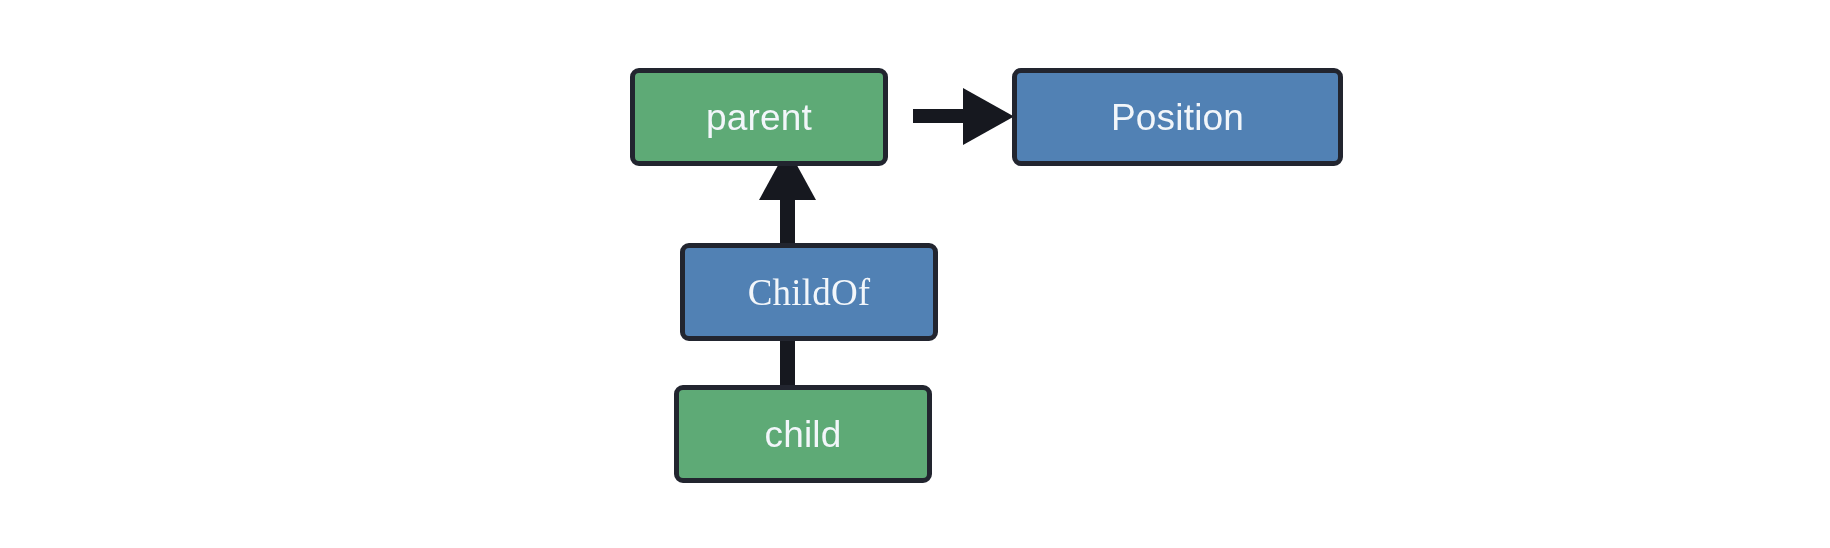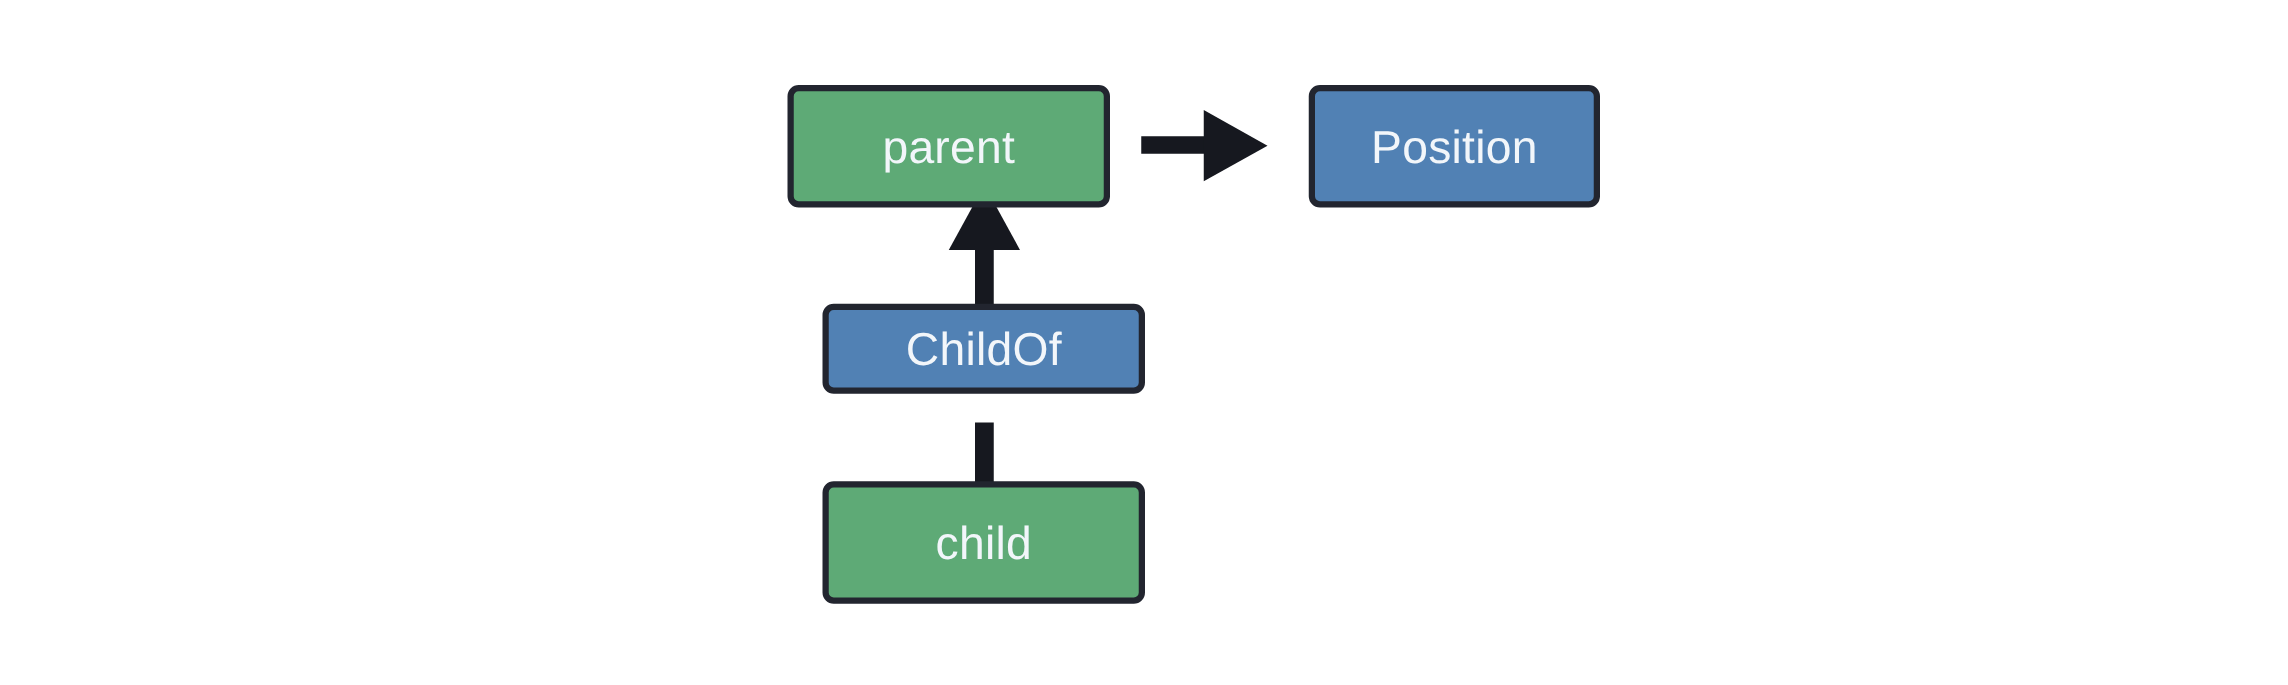--- a/index.html
+++ b/index.html
@@ -38,23 +38,23 @@
   }
   .node-label {
     font-size: 37px;
     line-height: 1;
     letter-spacing: 0.2px;
     white-space: nowrap;
     font-weight: 400;
   }
   
   #node-parent   { left: 630px; top: 68px;  width: 258px; height: 98px; }
-  #node-position { left: 1012px; top: 68px; width: 233px; height: 98px; margin-left: 35px; }
-  #node-childof  { left: 658px; top: 243px; width: 258px; height: 72px; }
-  #node-child    { left: 658px; top: 385px; width: 258px; height: 98px; }
+  #node-position { left: 1012px; top: 68px; width: 331px; height: 98px; }
+  #node-childof  { left: 680px; top: 243px; width: 258px; height: 98px; font-family: Liberation Serif, serif; }
+  #node-child    { left: 674px; top: 385px; width: 258px; height: 98px; }
 </style>
 </head>
 <body>
 
 <div id="canvas">
 
   <svg id="diagram-svg" viewBox="0 0 1830 548" xmlns="http://www.w3.org/2000/svg">
 
     <g>
       <rect x="780" y="338" width="15" height="50" fill="#16181f"></rect>

